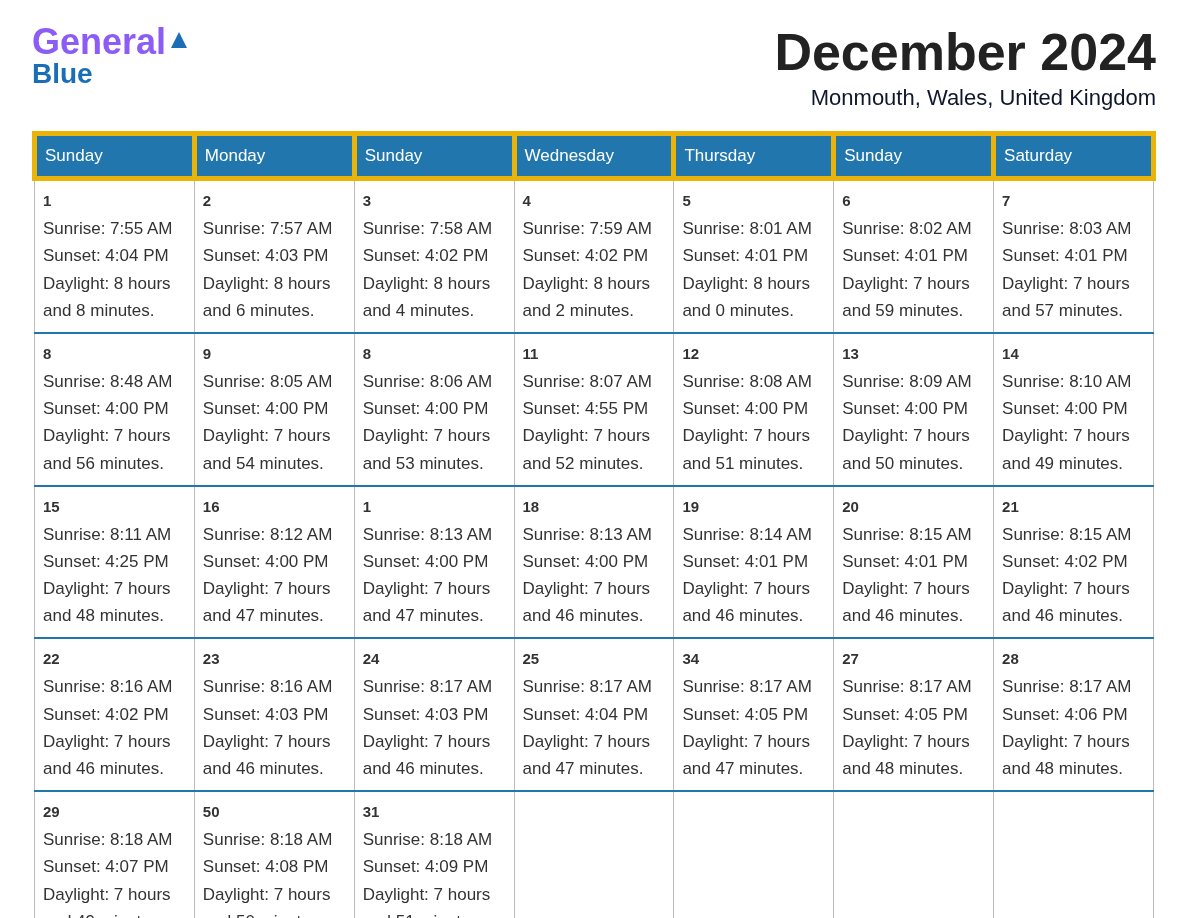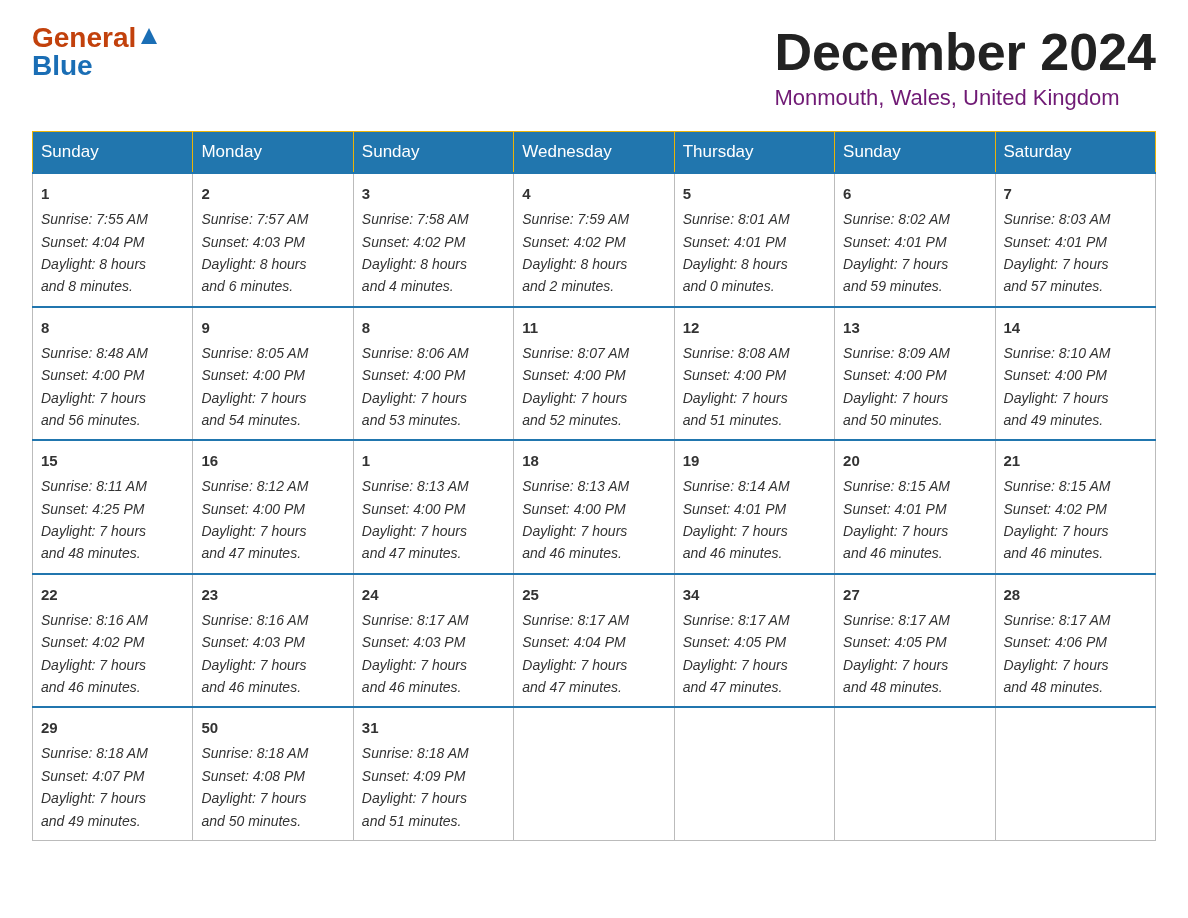--- a/index.html
+++ b/index.html
@@ -16,62 +16,62 @@
       justify-content: space-between;
       align-items: flex-start;
       margin-bottom: 20px;
     }
     .logo {
       display: flex;
       flex-direction: column;
       align-items: flex-start;
     }
     .logo-text-general {
-      font-size: 28px;
+      font-size: 36px;
       font-weight: bold;
-      color: #c2410c;
+      color: #8b5cf6;
       line-height: 1;
     }
     .logo-text-blue {
       font-size: 28px;
       font-weight: bold;
       color: #1a6eb5;
       line-height: 1;
     }
     .logo-line {
       display: flex;
       align-items: center;
     }
     .title-area {
-      text-align: left;
+      text-align: right;
     }
     .month-title {
       font-size: 52px;
       font-weight: bold;
       color: #222;
       line-height: 1.1;
     }
     .location-title {
       font-size: 22px;
-      color: #701a75;
+      color: #0f172a;
       margin-top: 4px;
     }
     .calendar-table {
       width: 100%;
       border-collapse: collapse;
       table-layout: fixed;
     }
     .calendar-table thead tr th {
       background-color: #2176ae;
       color: #fff;
       padding: 10px 8px;
       font-size: 17px;
       font-weight: normal;
       text-align: left;
-      border: 1px solid #eab308;
+      border: 5px solid #eab308;
     }
     .calendar-table tbody tr td {
       vertical-align: top;
       padding: 8px;
       border-left: 1px solid #bbb;
       border-right: 1px solid #bbb;
       border-bottom: 1px solid #bbb;
       font-size: 13.5px;
       line-height: 1.6;
       min-height: 100px;
@@ -89,24 +89,23 @@
     .week-row td {
       border-top: 2px solid #2176ae;
     }
     .day-number {
       font-size: 15px;
       font-weight: bold;
       display: block;
       margin-bottom: 2px;
     }
     .day-info {
-      font-size: 14px;
+      font-size: 17px;
       color: #333;
       white-space: pre-line;
-      font-style: italic;
     }
     .empty-cell {
       background: #fff;
     }
   </style>
 </head>
 <body>
 
 <div class="header-area">
   <div class="logo">
@@ -210,21 +209,21 @@
         <td>
           <span class="day-number">8</span>
           <div class="day-info">Sunrise: 8:06 AM
 Sunset: 4:00 PM
 Daylight: 7 hours
 and 53 minutes.</div>
         </td>
         <td>
           <span class="day-number">11</span>
           <div class="day-info">Sunrise: 8:07 AM
-Sunset: 4:00 PM
+Sunset: 4:55 PM
 Daylight: 7 hours
 and 52 minutes.</div>
         </td>
         <td>
           <span class="day-number">12</span>
           <div class="day-info">Sunrise: 8:08 AM
 Sunset: 4:00 PM
 Daylight: 7 hours
 and 51 minutes.</div>
         </td>

